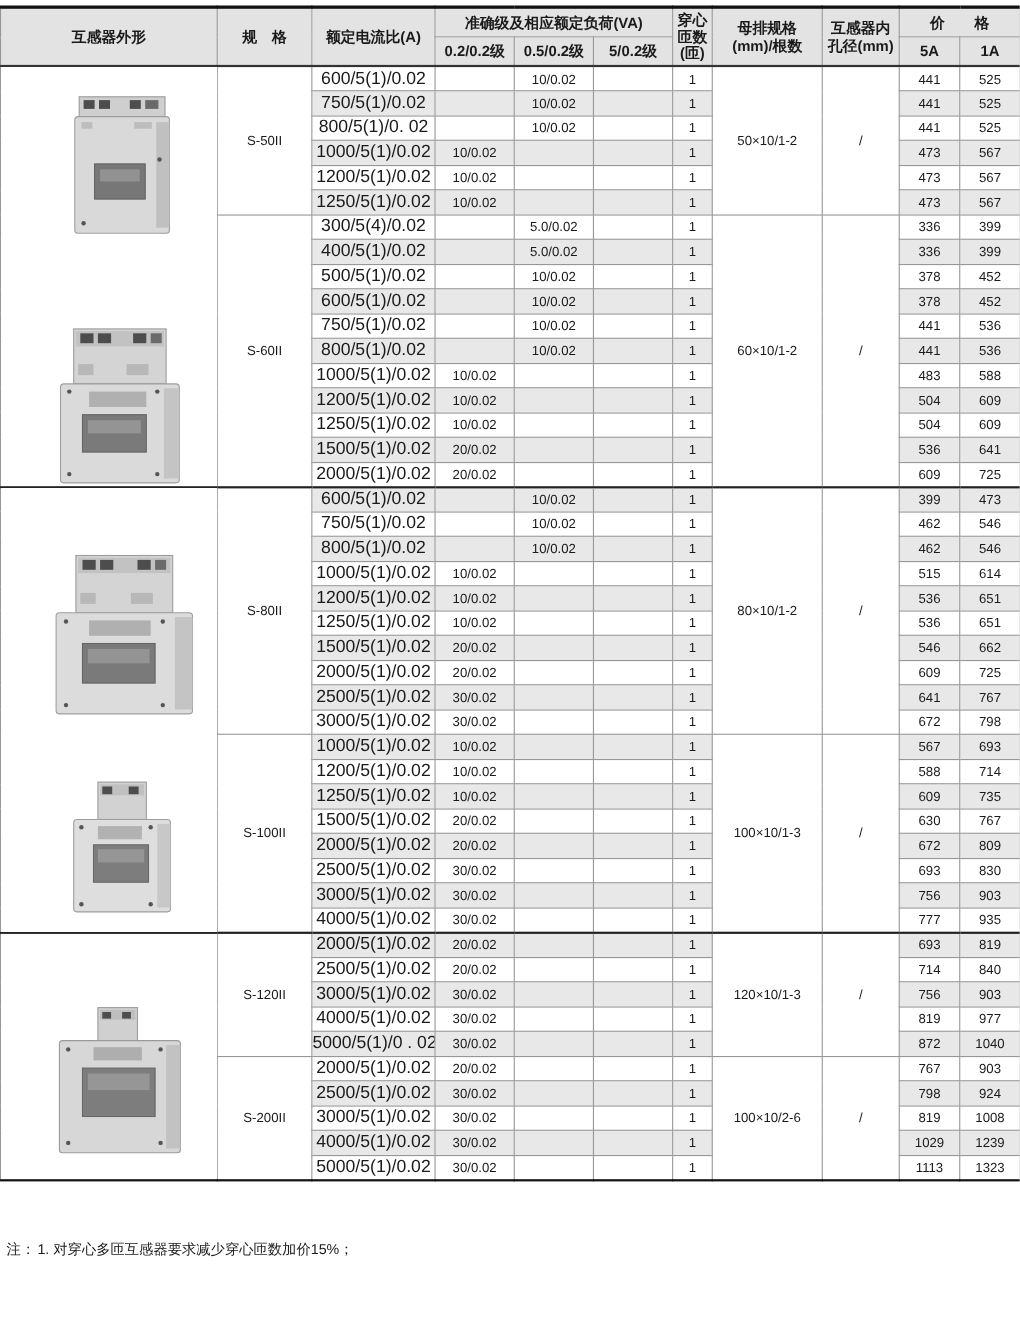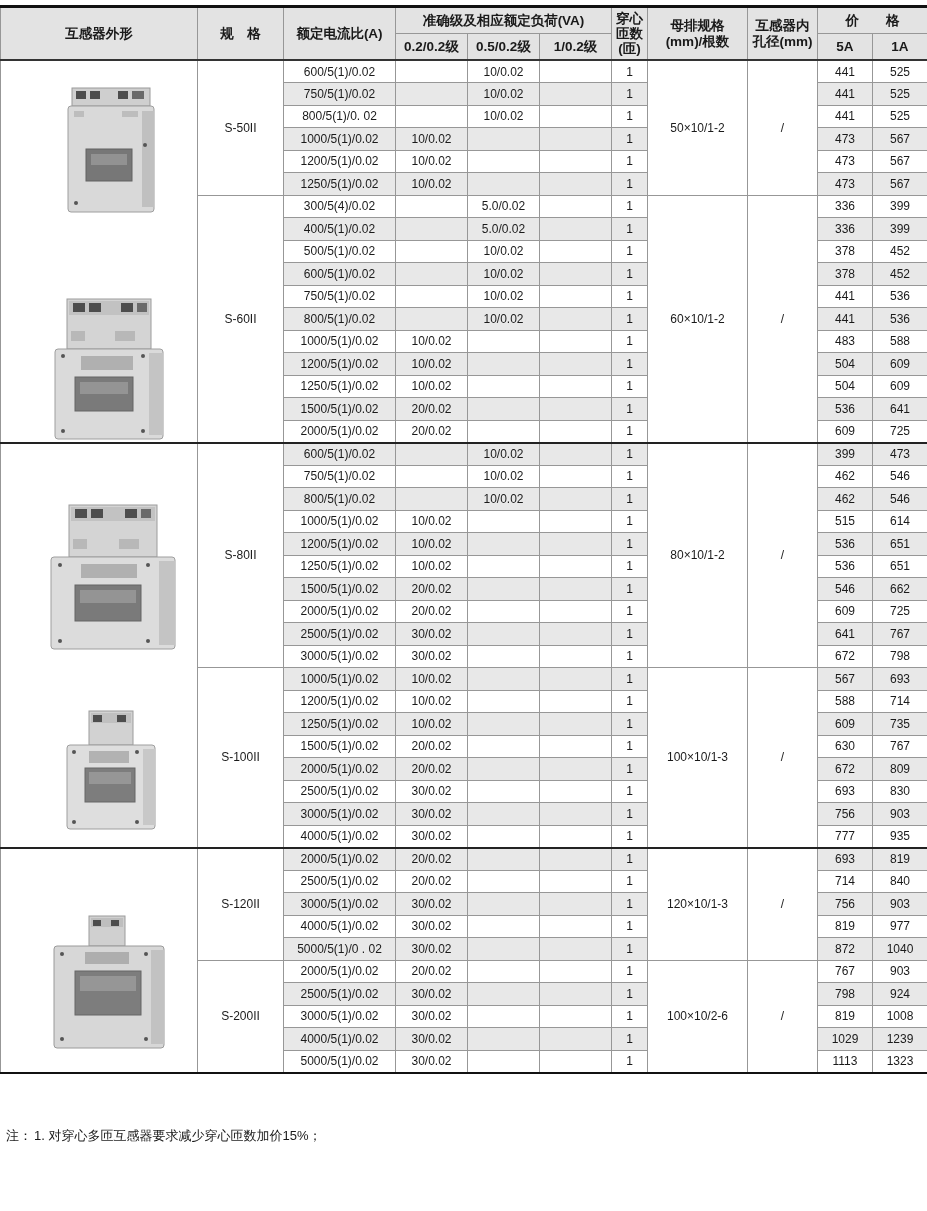--- a/index.html
+++ b/index.html
@@ -38,21 +38,21 @@
     height: 25px;
   }
   .price-table thead { border-bottom: 2px solid #333; }
   .price-table tbody tr { height: 22.5px; }
   .price-table tbody td {
     font-size: 12px;
     background: #ffffff;
     white-space: nowrap;
   }
   .price-table tbody td.alt { background: #e8e8e8; }
-  .price-table tbody td.ratio-cell { font-size: 12px; }
+  .price-table tbody td.ratio-cell { font-size: 16px; }
   tr.group-start td { border-top: 1px solid #555; }
   tr.major-start td { border-top: 2px solid #222; }
 
   td.photo-cell { background: #fff; position: relative; }
   .photo-abs { position: absolute; }
 
   .notes {
     padding: 12px 0 0 6px;
     font-size: 13px;
     line-height: 19.5px;
@@ -90,21 +90,21 @@
 (匝)</th>
         <th rowspan="2">母排规格
 (mm)/根数</th>
         <th rowspan="2">互感器内
 孔径(mm)</th>
         <th colspan="2">价　　格</th>
       </tr>
       <tr>
         <th>0.2/0.2级</th>
         <th>0.5/0.2级</th>
-        <th>1/0.2级</th>
+        <th>5/0.2级</th>
         <th>5A</th>
         <th>1A</th>
       </tr>
     </thead>
     <tbody>
         <tr>
           <td class="photo-cell" rowspan="17">
   <svg class="photo-abs" style="top:20px;left:55px" width="112" height="136" viewBox="0 0 112 136">
     <rect x="16" y="7" width="78" height="18" fill="#cfcfcf" stroke="#9a9a9a"></rect>
     <rect x="20" y="10" width="10" height="8" fill="#4d4d4d"></rect>

